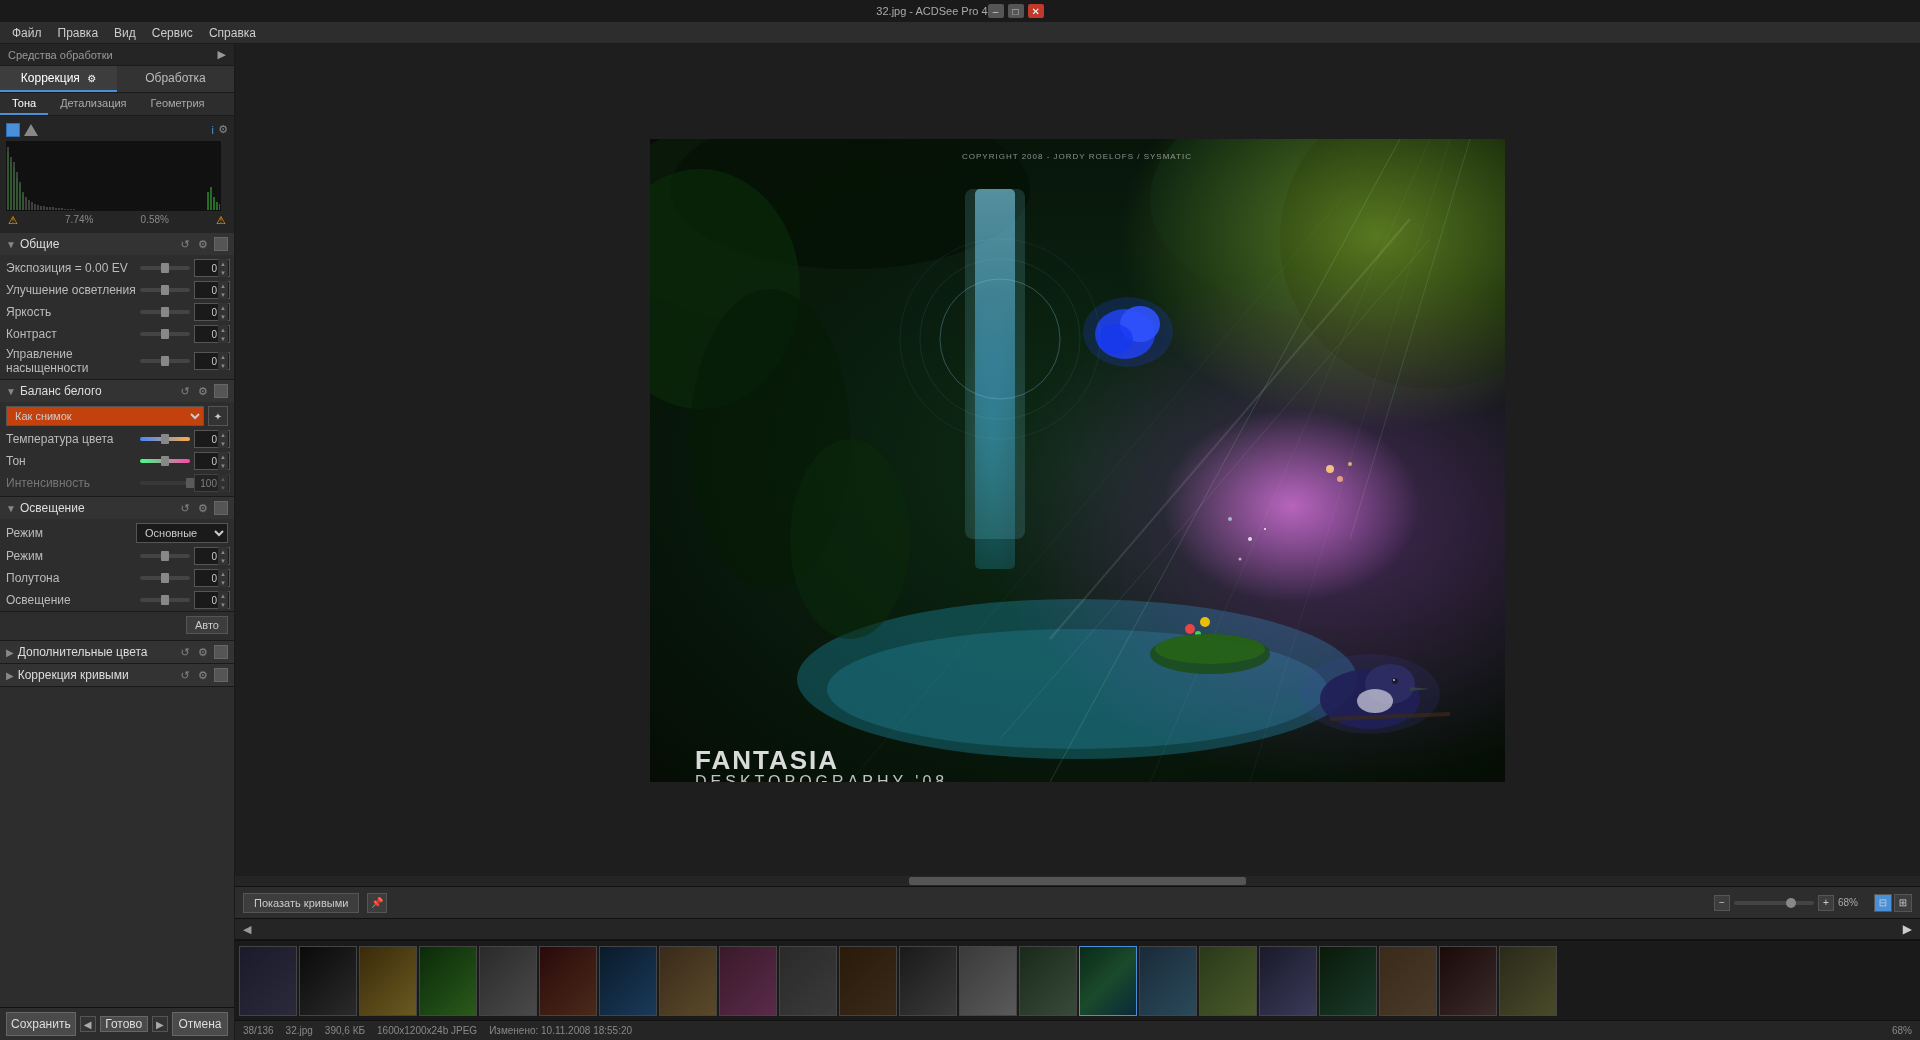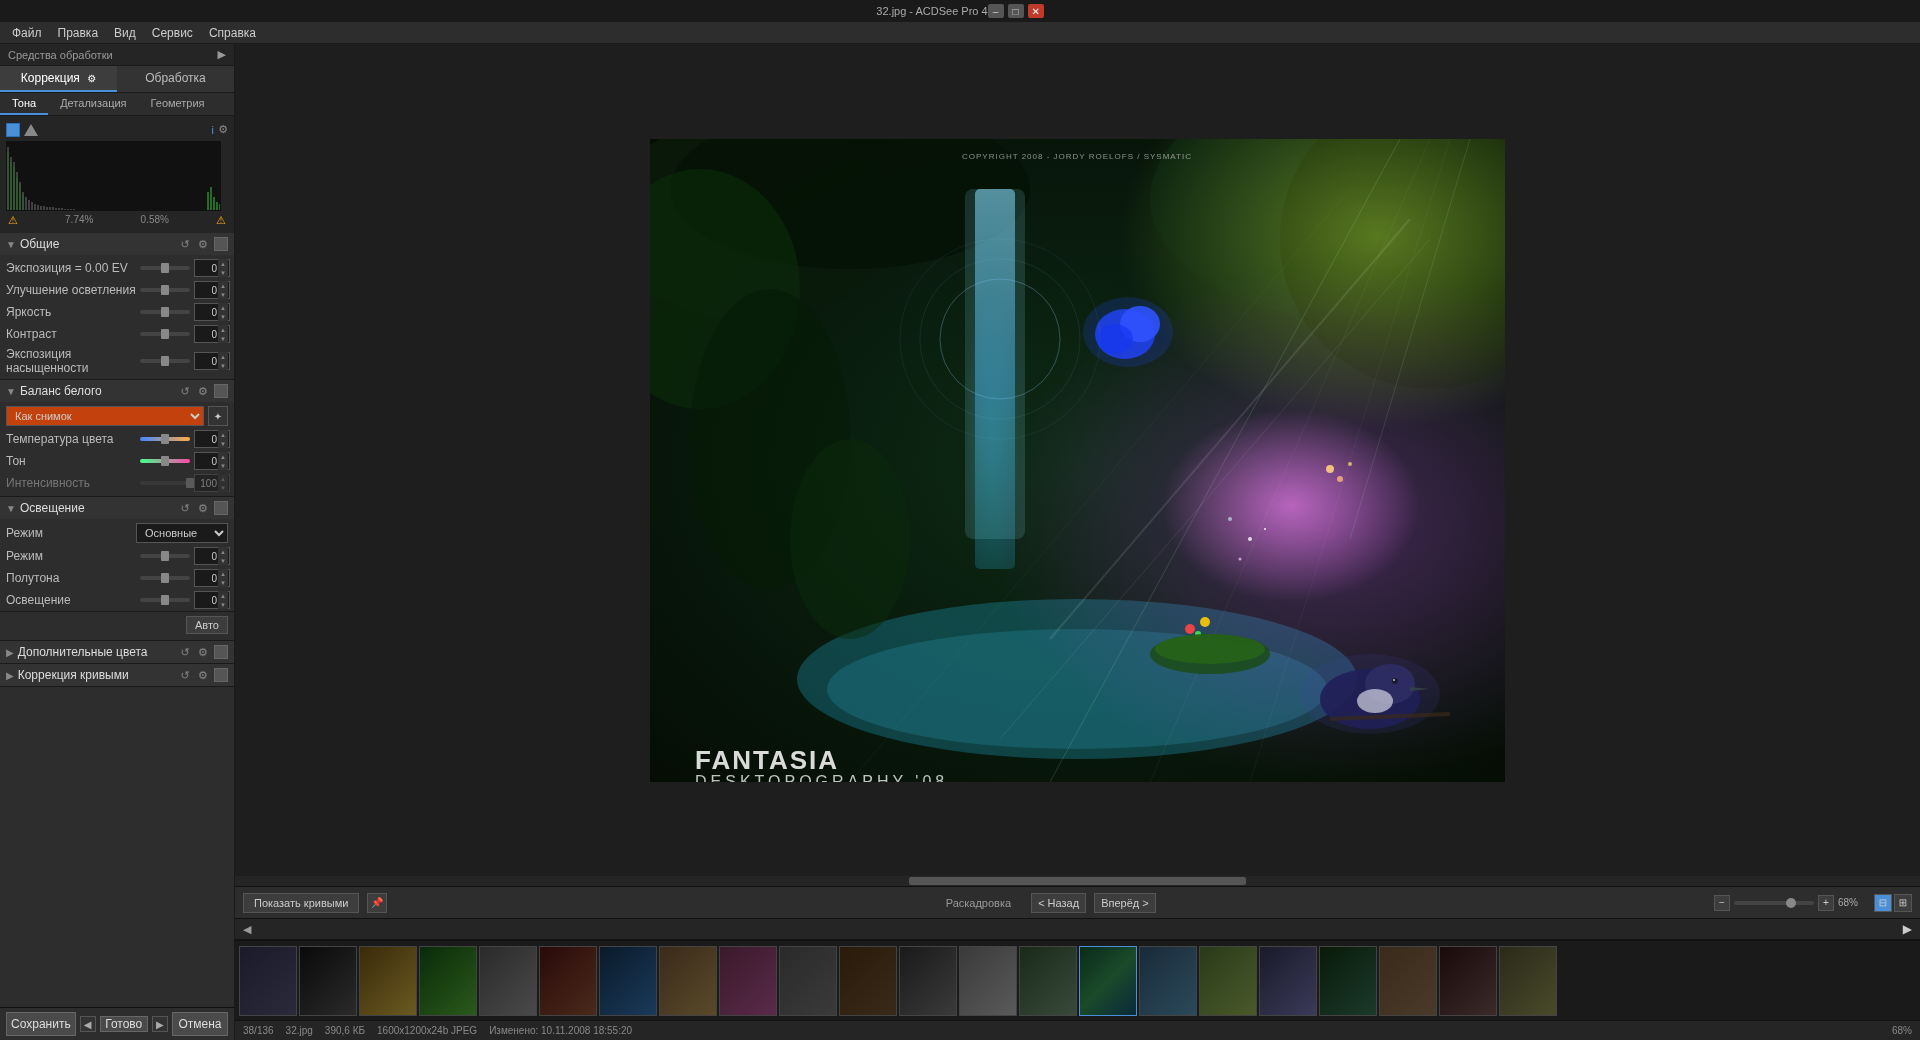--- a/index.html
+++ b/index.html
@@ -323,21 +323,21 @@
                 <div class="slider-thumb" style="left:50%"></div>
               </div>
             <input class="value-input" value="0" style="">
             <div class="spinner-btns">
               <button class="spinner-btn">▲</button>
               <button class="spinner-btn">▼</button>
             </div>
           </div>
 
           <div class="control-row">
-            <span class="control-label">Экспозиция насыщенности</span>
+            <span class="control-label">Управление насыщенности</span>
             <div class="slider-track">
                 <div class="slider-thumb" style="left:50%"></div>
               </div>
             <input class="value-input" value="0" style="">
             <div class="spinner-btns">
               <button class="spinner-btn">▲</button>
               <button class="spinner-btn">▼</button>
             </div>
           </div>
         </div>
@@ -624,27 +624,20 @@
     </div>
 
     <div id="img-hscroll">
       <div id="img-hscroll-thumb"></div>
     </div>
 
     <div id="bottom-toolbar">
       <button class="show-orig-btn">Показать кривыми</button>
       <span style="width:20px;height:20px;background:#3d3d3d;border:1px solid #555;display:flex;align-items:center;justify-content:center;color:#888;font-size:10px;cursor:pointer;">📌</span>
 
-      <div style="flex:1;display:flex;align-items:center;justify-content:center;gap:20px;">
-        <span style="color:#999;font-size:11px;">Раскадровка</span>
-        <div style="display:flex;gap:8px;align-items:center;">
-          <button class="arrow-btn">&lt; Назад</button>
-          <button class="arrow-btn">Вперёд &gt;</button>
-        </div>
-      </div>
 
       <div id="zoom-controls">
         <button class="zoom-btn">−</button>
         <div class="zoom-slider">
           <div class="zoom-thumb"></div>
         </div>
         <button class="zoom-btn">+</button>
         <span class="zoom-label">68%</span>
         <div class="view-btns">
           <button class="view-btn active">⊟</button>

